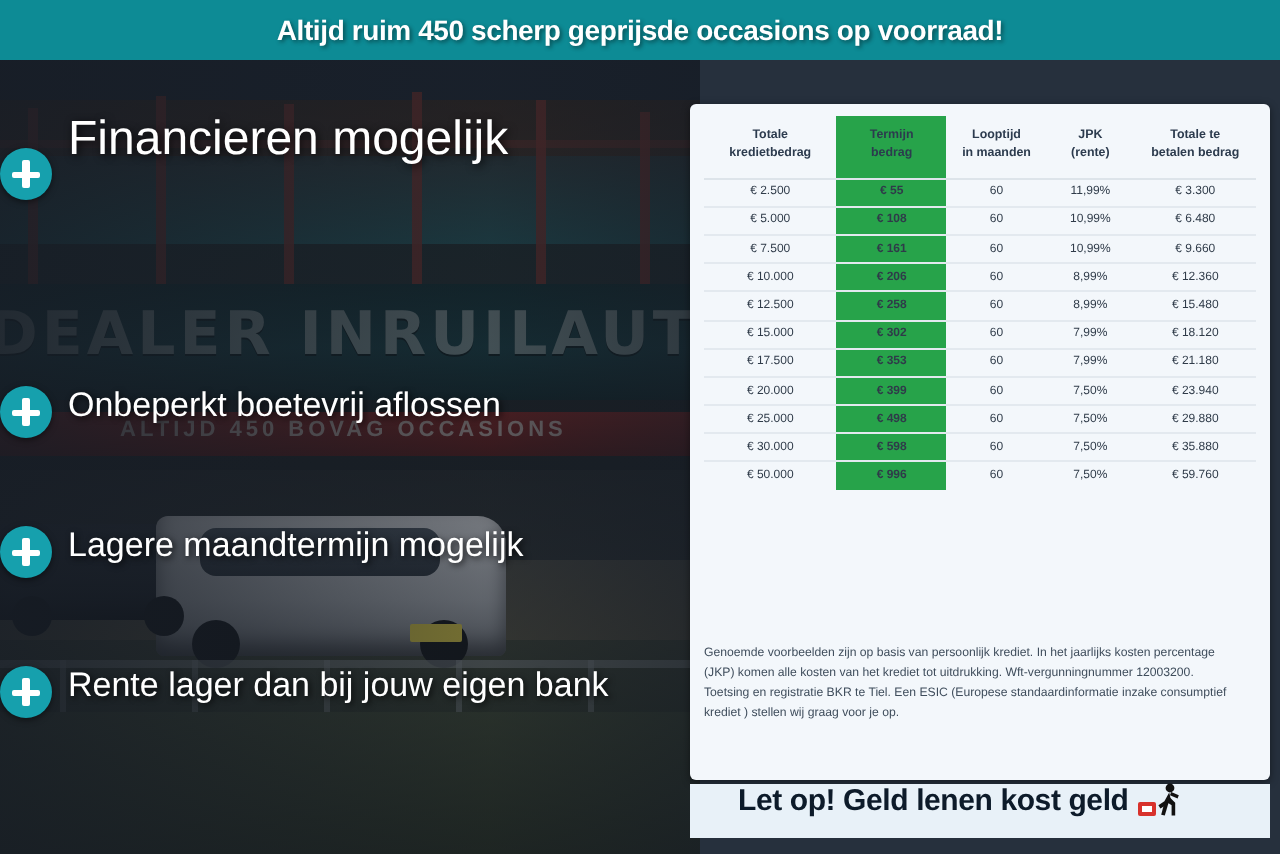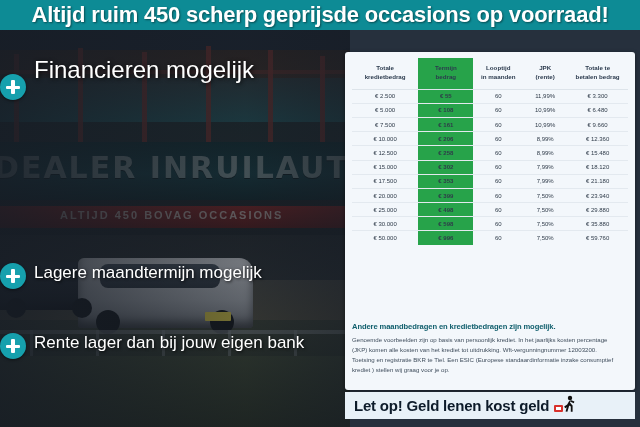--- a/index.html
+++ b/index.html
@@ -80,21 +80,21 @@
     background:linear-gradient(to right, rgba(23,29,38,.88), rgba(23,29,38,.55) 70%, rgba(23,29,38,.75));
   }
 
   
   .banner {
     position:absolute; left:0; top:0; width:640px; height:30px;
     background:#0d8b95;
     display:flex; align-items:center; justify-content:center;
   }
   .banner-text {
-    color:#ffffff; font-weight:bold; font-size:22px;
+    color:#ffffff; font-weight:bold; font-size:14px;
     letter-spacing:-0.2px;
     text-shadow:1px 1px 2px rgba(0,0,0,.45);
     white-space:nowrap;
   }
 
   
   .bullets { position:absolute; left:0; top:30px; width:350px; height:397px; }
   .bullet { position:absolute; display:flex; align-items:center; }
   .plus {
     flex:0 0 auto; width:26px; height:26px; border-radius:50%;
@@ -159,21 +159,21 @@
     color:#12606e; font-weight:bold; font-size:7.6px;
     margin-bottom:4px; letter-spacing:-0.1px;
   }
   .foot-body {
     color:#3f4d5c; font-size:6.1px; line-height:1.62;
     width:268px;
   }
   .warnbar {
     position:absolute; left:345px; top:392px; width:290px; height:27px;
     background:#e8f1f8;
-    display:flex; align-items:center; padding-left:9px;
+    display:flex; align-items:flex-start; padding-left:24px;
   }
   .warn-text {
     color:#0d1b2a; font-weight:bold; font-size:15px; letter-spacing:-0.2px;
   }
   .warn-logo {
     margin-left:5px; position:relative; width:22px; height:19px;
   }
   .warn-logo .box {
     position:absolute; left:0; top:9px; width:9px; height:7px;
     background:#d8322c; border-radius:1px;
@@ -227,20 +227,24 @@
 
 <div class="bullets">
 
   <div class="bullet b1">
     <span class="plus"></span>
     <div>
       <div class="b1-l1">Financieren mogelijk</div>
     </div>
   </div>
 
+  <div class="bullet b2">
+    <span class="plus"></span>
+    <span class="btext">Onbeperkt boetevrij aflossen</span>
+  </div>
 
   <div class="bullet b4">
     <span class="plus"></span>
     <span class="btext">Rente lager dan bij jouw eigen bank</span>
   </div>
 
   <div class="bullet b3">
     <span class="plus"></span>
     <span class="btext">Lagere maandtermijn mogelijk</span>
   </div>
@@ -343,21 +347,20 @@
           <td class="colB hl">€ 996</td>
           <td class="colC">60</td>
           <td class="colD">7,50%</td>
           <td class="colE">€ 59.760</td>
         </tr>
       </tbody>
   </table>
 </div>
 
 <div class="cardfoot">
-  <div class="foot-title">Andere maandbedragen en kredietbedragen zijn mogelijk.</div>
   <div class="foot-body">Genoemde voorbeelden zijn op basis van persoonlijk krediet. In het jaarlijks kosten percentage (JKP) komen alle kosten van het krediet tot uitdrukking. Wft-vergunningnummer 12003200. Toetsing en registratie BKR te Tiel. Een ESIC (Europese standaardinformatie inzake consumptief krediet ) stellen wij graag voor je op.</div>
 </div>
 
 <div class="warnbar">
   <span class="warn-text">Let op! Geld lenen kost geld</span>
   <span class="warn-logo">
     <span class="box"></span>
     <svg width="15" height="20" viewBox="0 0 15 20" aria-hidden="true">
       <circle cx="9" cy="3" r="2.2" fill="#111"></circle>
       <path d="M8.6 5.2 L6.2 9.6 L3.2 11.6 L4.2 13.2 L8 11 L9.4 8.6 Z" fill="#111"></path>

